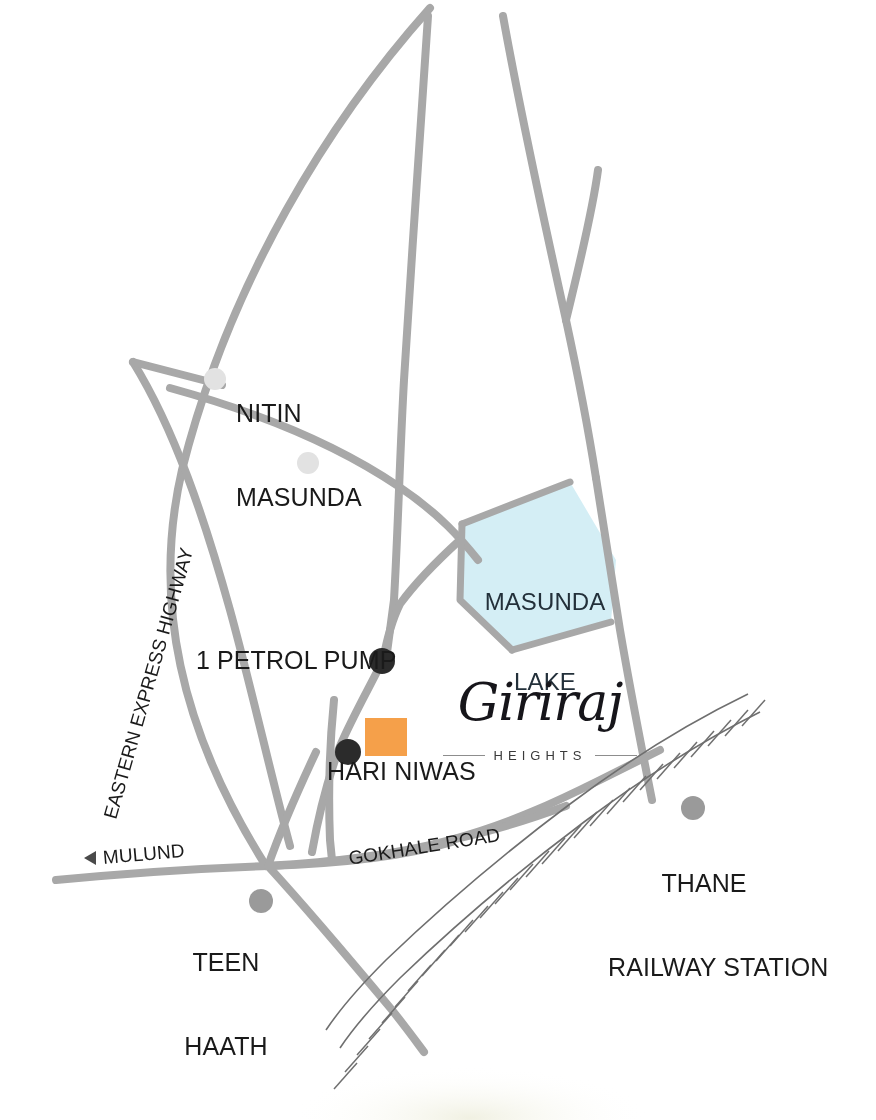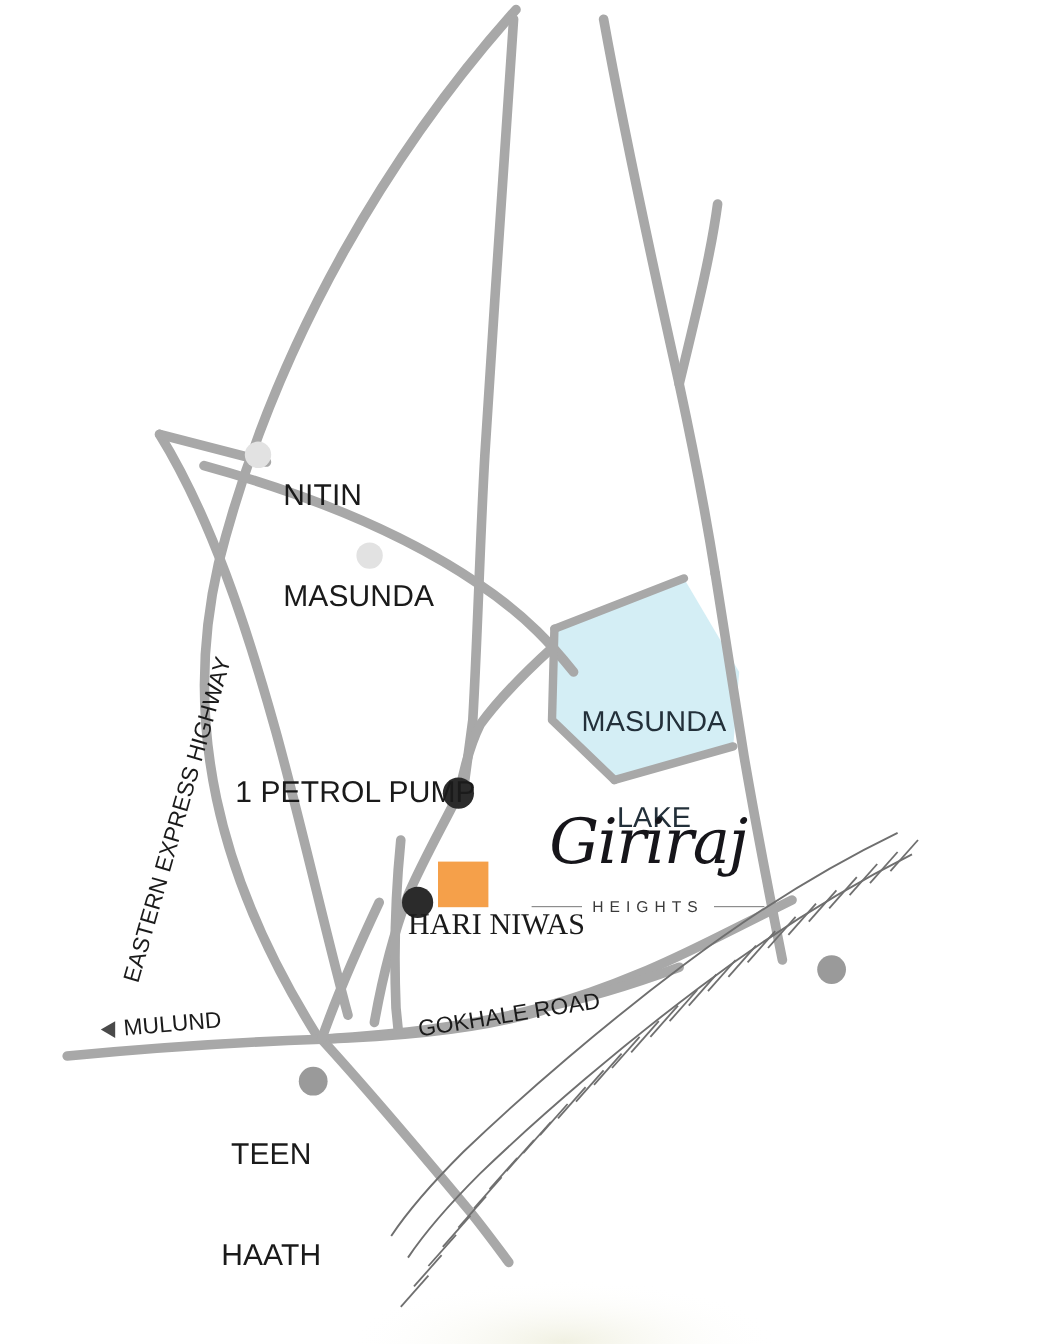--- a/index.html
+++ b/index.html
@@ -213,23 +213,25 @@
   </div>
 
 
   <div class="map-label lbl-lake" style="left:471px; top:535px; width:148px;">
     <div>MASUNDA</div>
     <div>LAKE</div>
   </div>
 
   <div class="map-label lbl-poi" style="left:196px; top:646px;">1 PETROL PUMP</div>
 
-  <div class="map-label lbl-poi" style="left:340px; top:757px;font-family:Liberation Serif, serif;">HARI NIWAS</div>
+  <div class="map-label lbl-poi" style="left:327px; top:757px;">HARI NIWAS</div>
 
   <div class="map-label lbl-poi" style="left:608px; top:813px; text-align:center; width:192px;">
+    <div>THANE</div>
+    <div>RAILWAY STATION</div>
   </div>
 
   <div class="map-label lbl-poi" style="left:176px; top:892px; text-align:center; width:100px;">
     <div>TEEN</div>
     <div>HAATH</div>
     <div>NAKA</div>
   </div>
 
   <div class="map-label lbl-road-small" style="left:347px; top:848px; transform:rotate(-9deg); transform-origin:left top;">GOKHALE ROAD</div>
 

